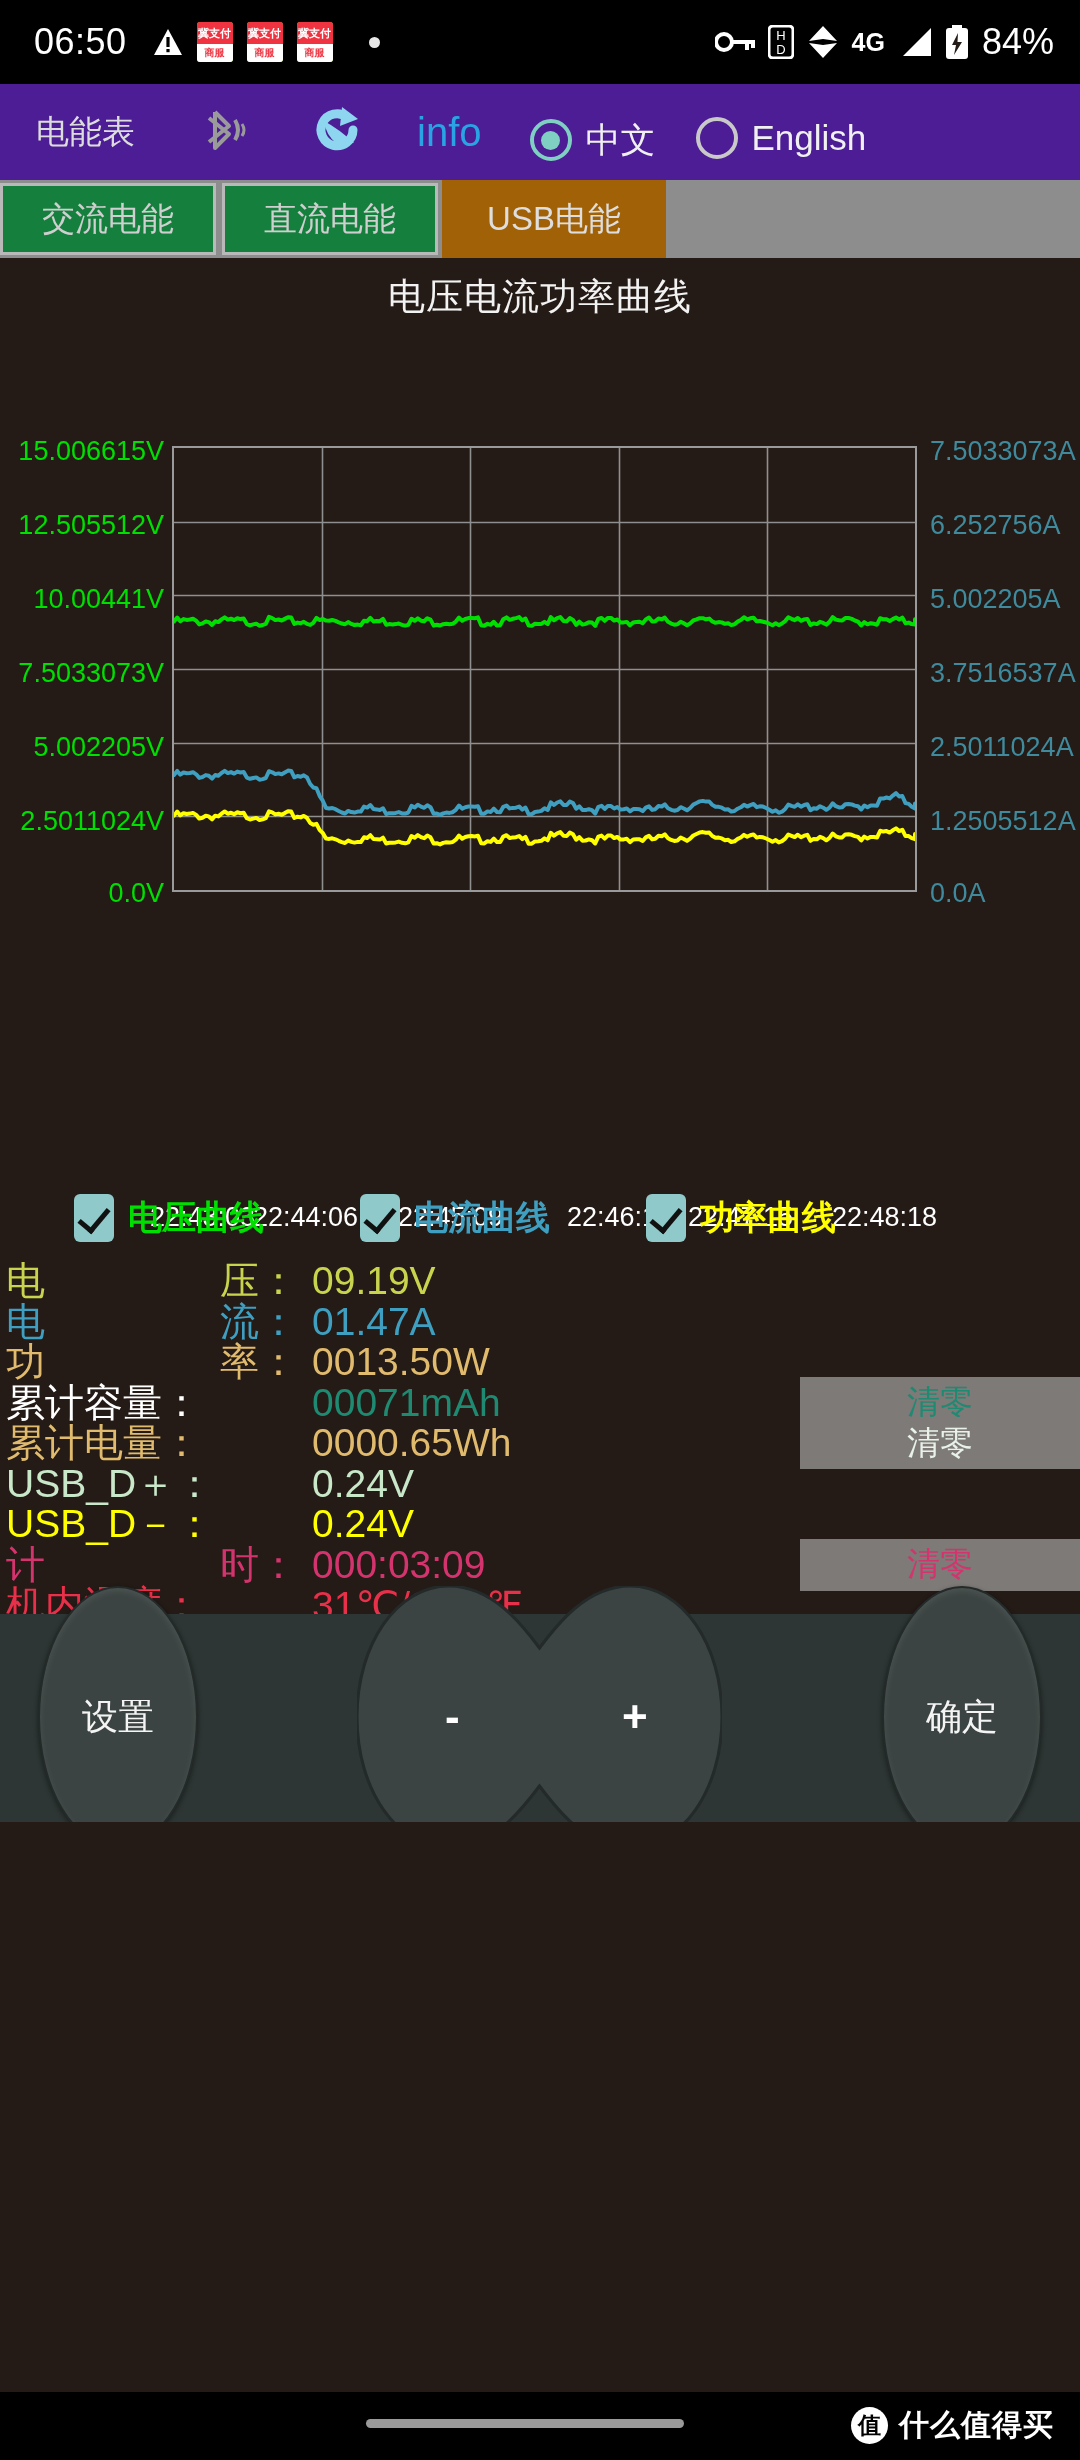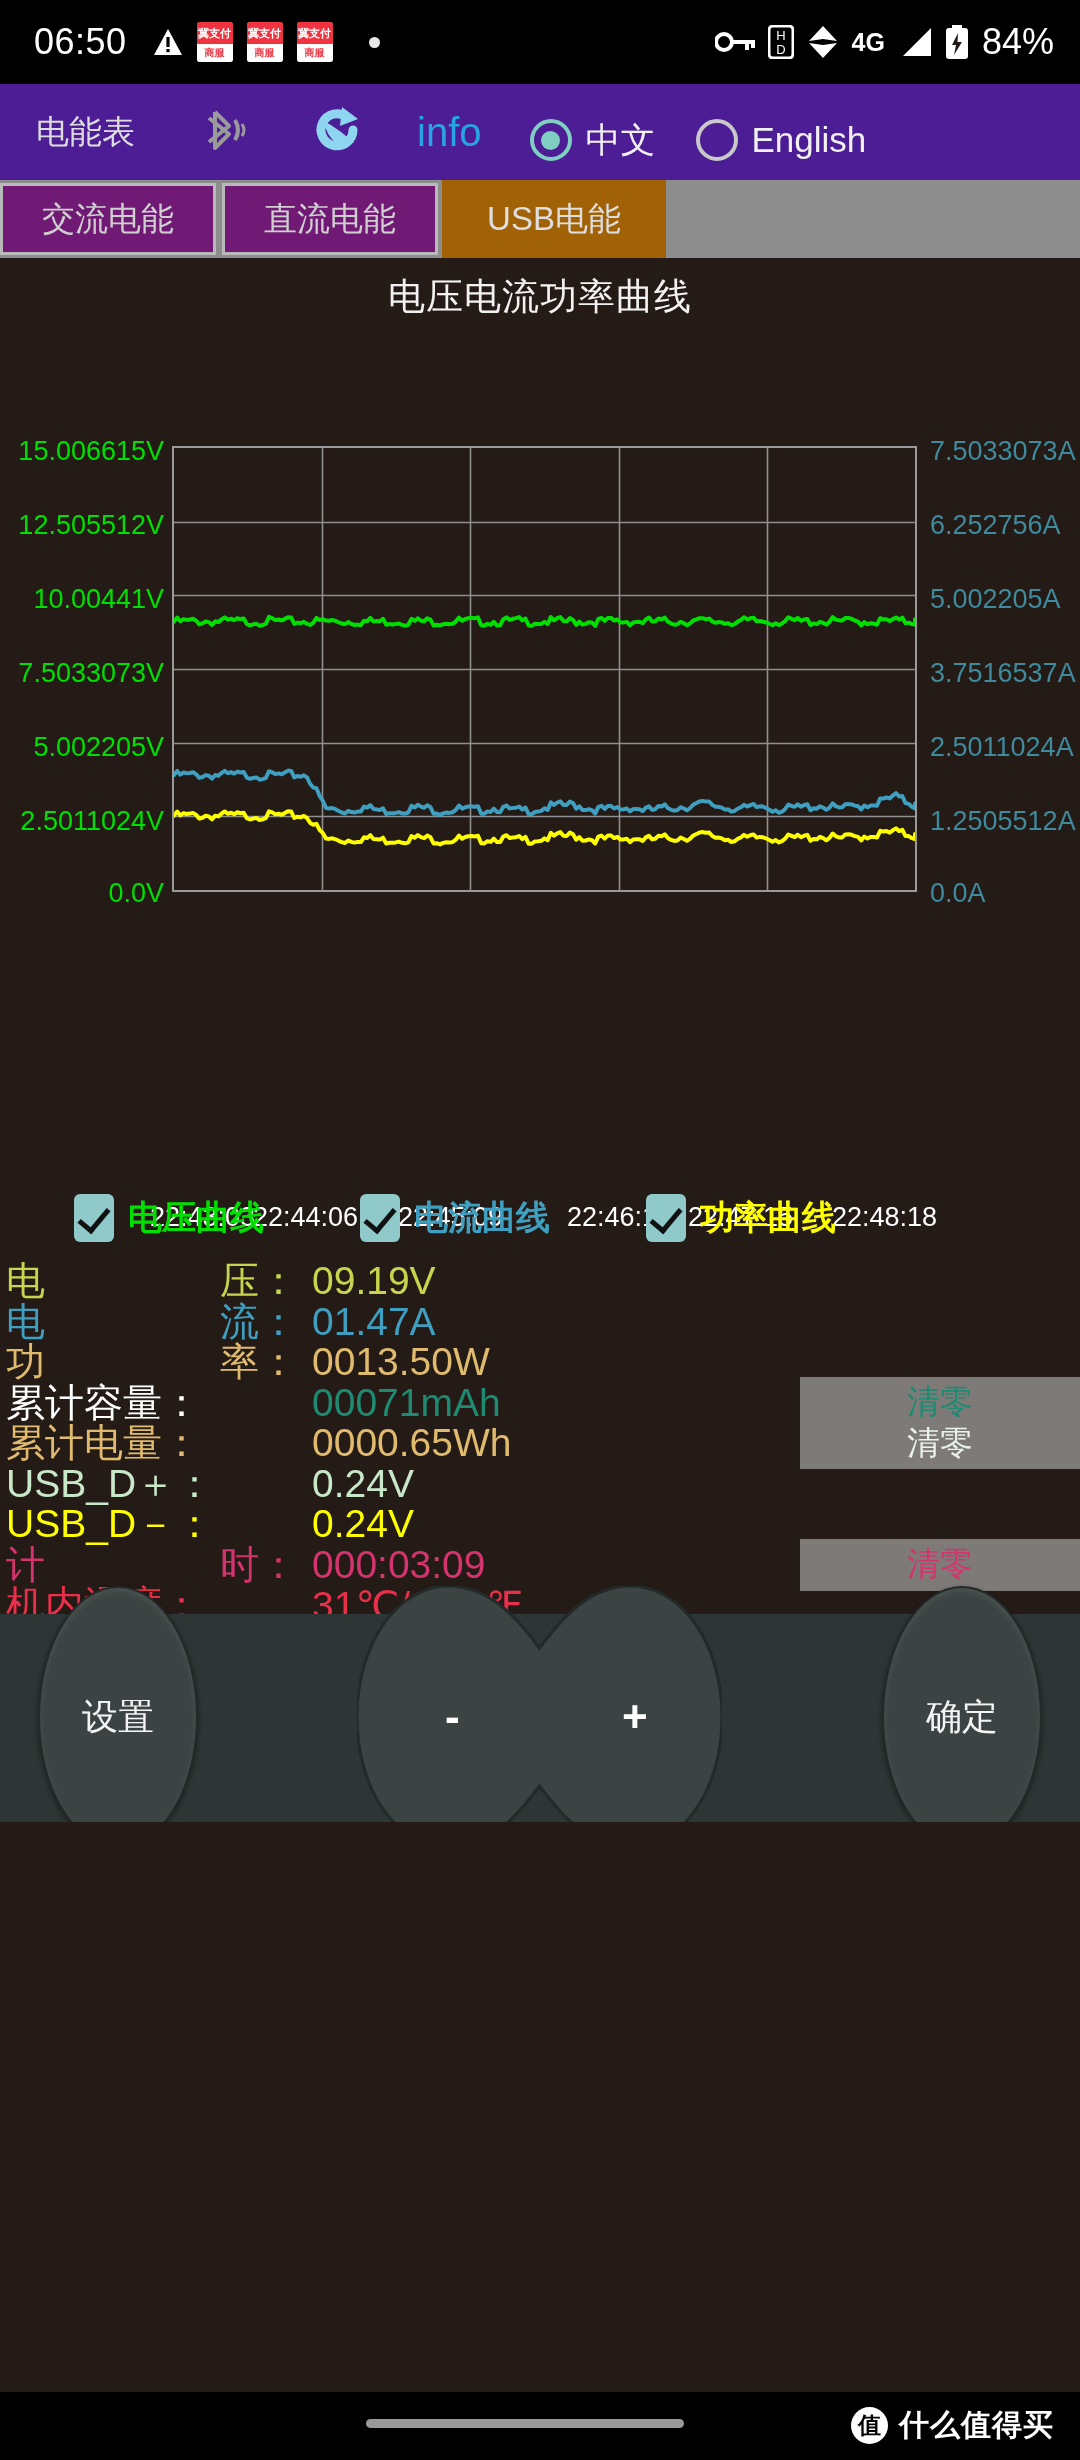--- a/index.html
+++ b/index.html
@@ -36,38 +36,38 @@
 
   
   .appheader{
     position:absolute; left:0; top:84px; width:1080px; height:96px;
     background:#4c1d95; display:flex; align-items:center;
   }
   .app-title{ color:#dcdcdc; font-size:33px; margin-left:36px; }
   .bt-icon{ margin-left:60px; }
   .refresh-icon{ margin-left:55px; }
   .info-link{ color:#29a3e3; font-size:40px; margin-left:45px; font-weight:500;}
-  .radio-group{ display:flex; align-items:center; margin-left:48px; gap:0px;margin-top:16px;}
+  .radio-group{ display:flex; align-items:flex-start; margin-left:48px; gap:0px;margin-top:16px;}
   .radio{
     width:42px; height:42px; border-radius:50%;
     border:4px solid #7fcfc2; display:flex; align-items:center; justify-content:center;
   }
   .radio.off{ border-color:#c9c9c9; }
   .radio .dot{ width:19px; height:19px; border-radius:50%; background:#7fcfc2; }
   .radio-label{ color:#f0f0f0; font-size:35px; margin-left:14px; }
   .radio-item{ display:flex; align-items:center; }
   .radio-item + .radio-item{ margin-left:40px; }
 
   
   .tabbar{
     position:absolute; left:0; top:180px; width:1080px; height:78px;
     background:#8d8d8d; display:flex; align-items:flex-start;
   }
   .tab{
-    height:72px; background:#701a75; color:#cfcfcf; font-size:33px;
+    height:72px; background:#15803d; color:#cfcfcf; font-size:33px;
     display:flex; align-items:center; justify-content:center;
     border:3px solid #b9b9b9; margin-top:3px;
   }
   .tab.t1{ width:216px; margin-left:0px;}
   .tab.t2{ width:216px; margin-left:6px;}
   .tab.active{
     background:#a16207; border:none; height:78px; margin-top:0;
     color:#dedede; width:224px; margin-left:4px;
   }
 

